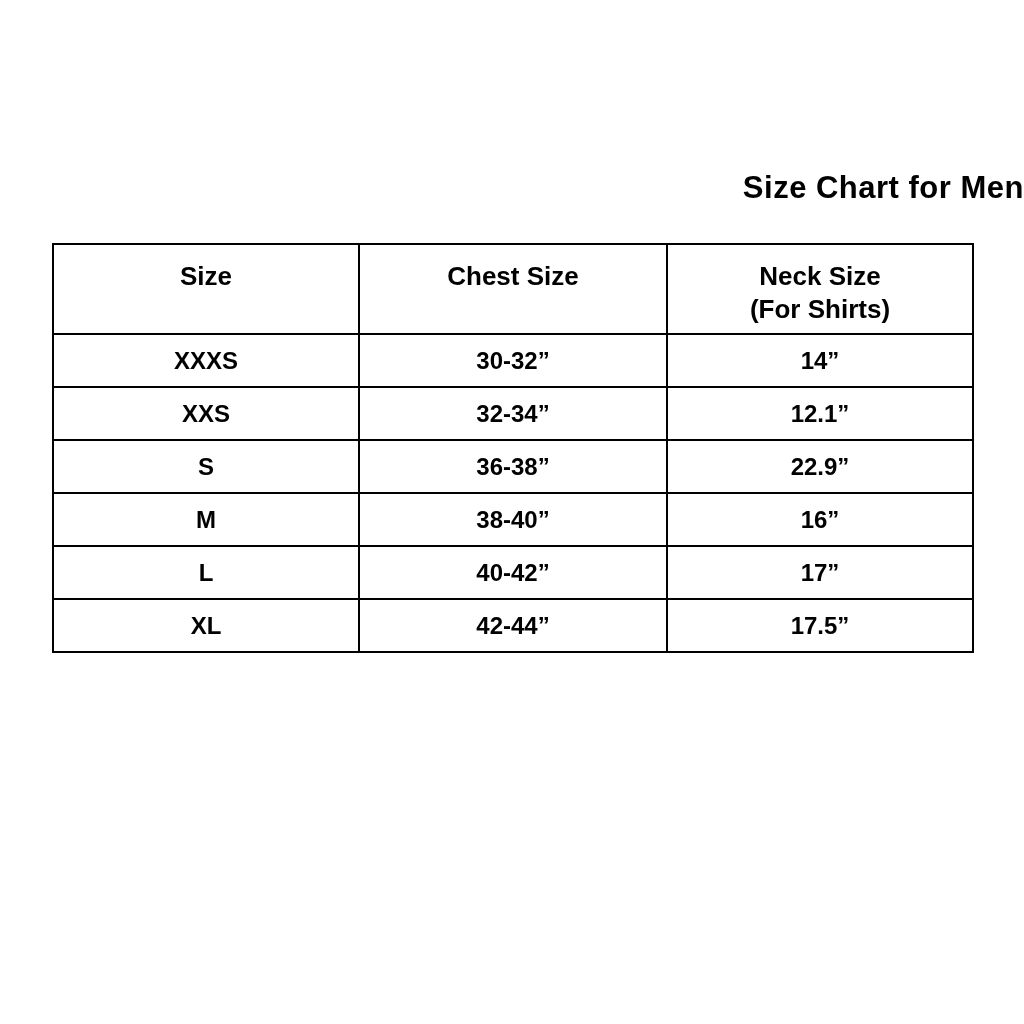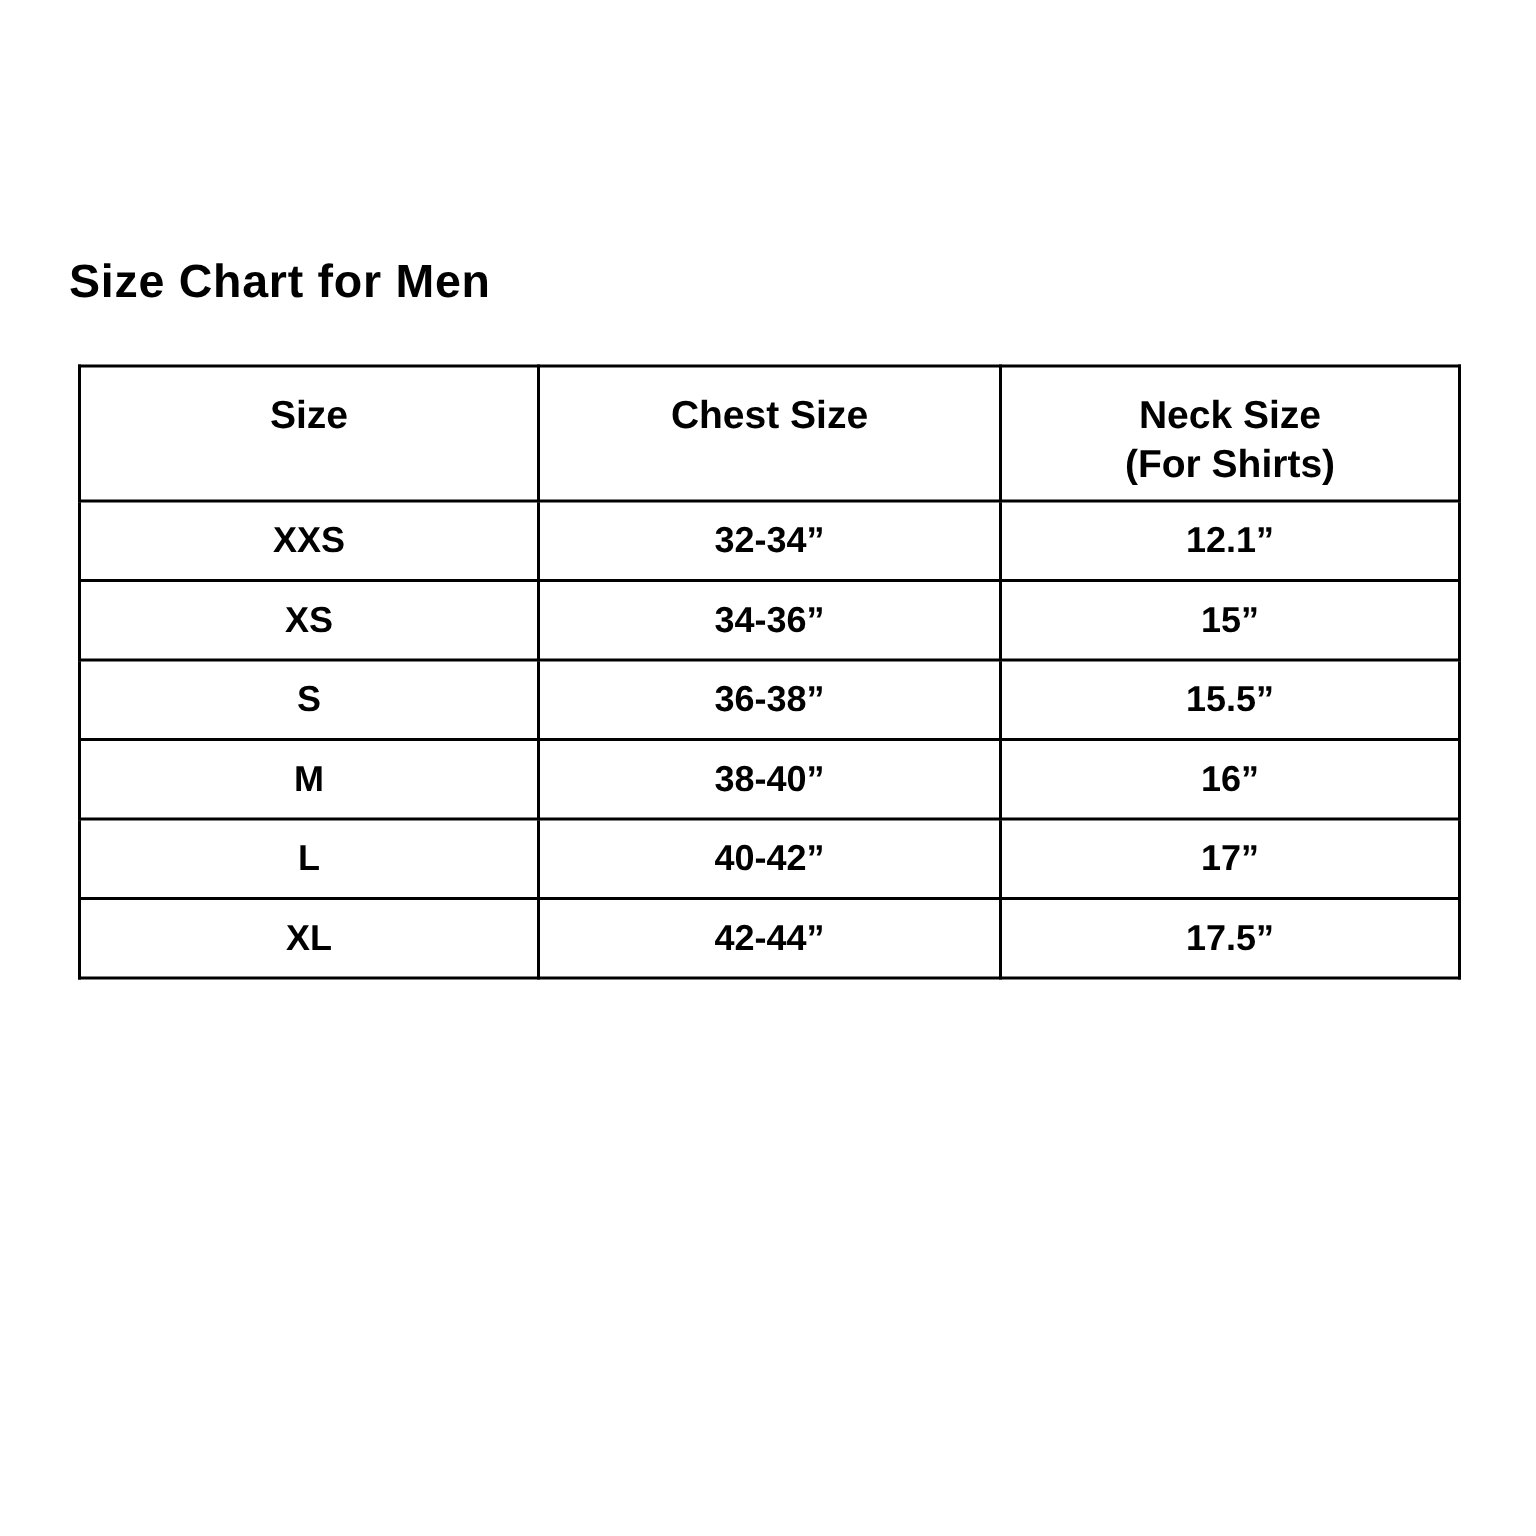--- a/index.html
+++ b/index.html
@@ -14,25 +14,24 @@
     width: 1024px;
     height: 1024px;
     background: #ffffff;
     position: relative;
   }
   .chart-title {
     position: absolute;
     top: 170px;
     left: 0;
     width: 100%;
-    text-align: left;
+    text-align: right;
     font-size: 31px;
     font-weight: bold;
     letter-spacing: 0.5px;
-    padding-left: 46px;
   }
   table.size-table {
     position: absolute;
     top: 243px;
     left: 52px;
     width: 920px;
     border-collapse: collapse;
     table-layout: fixed;
   }
   table.size-table th,
@@ -75,33 +74,33 @@
         <th>Size</th>
         <th>Chest Size</th>
         <th>
           <div>Neck Size</div>
           <div>(For Shirts)</div>
         </th>
       </tr>
     </thead>
     <tbody>
       <tr>
+        <td>XXXS</td>
+        <td>30-32”</td>
+        <td>14”</td>
+      </tr>
+      <tr>
         <td>XXS</td>
         <td>32-34”</td>
         <td>12.1”</td>
       </tr>
       <tr>
-        <td>XS</td>
-        <td>34-36”</td>
-        <td>15”</td>
-      </tr>
-      <tr>
         <td>S</td>
         <td>36-38”</td>
-        <td>15.5”</td>
+        <td>22.9”</td>
       </tr>
       <tr>
         <td>M</td>
         <td>38-40”</td>
         <td>16”</td>
       </tr>
       <tr>
         <td>L</td>
         <td>40-42”</td>
         <td>17”</td>

